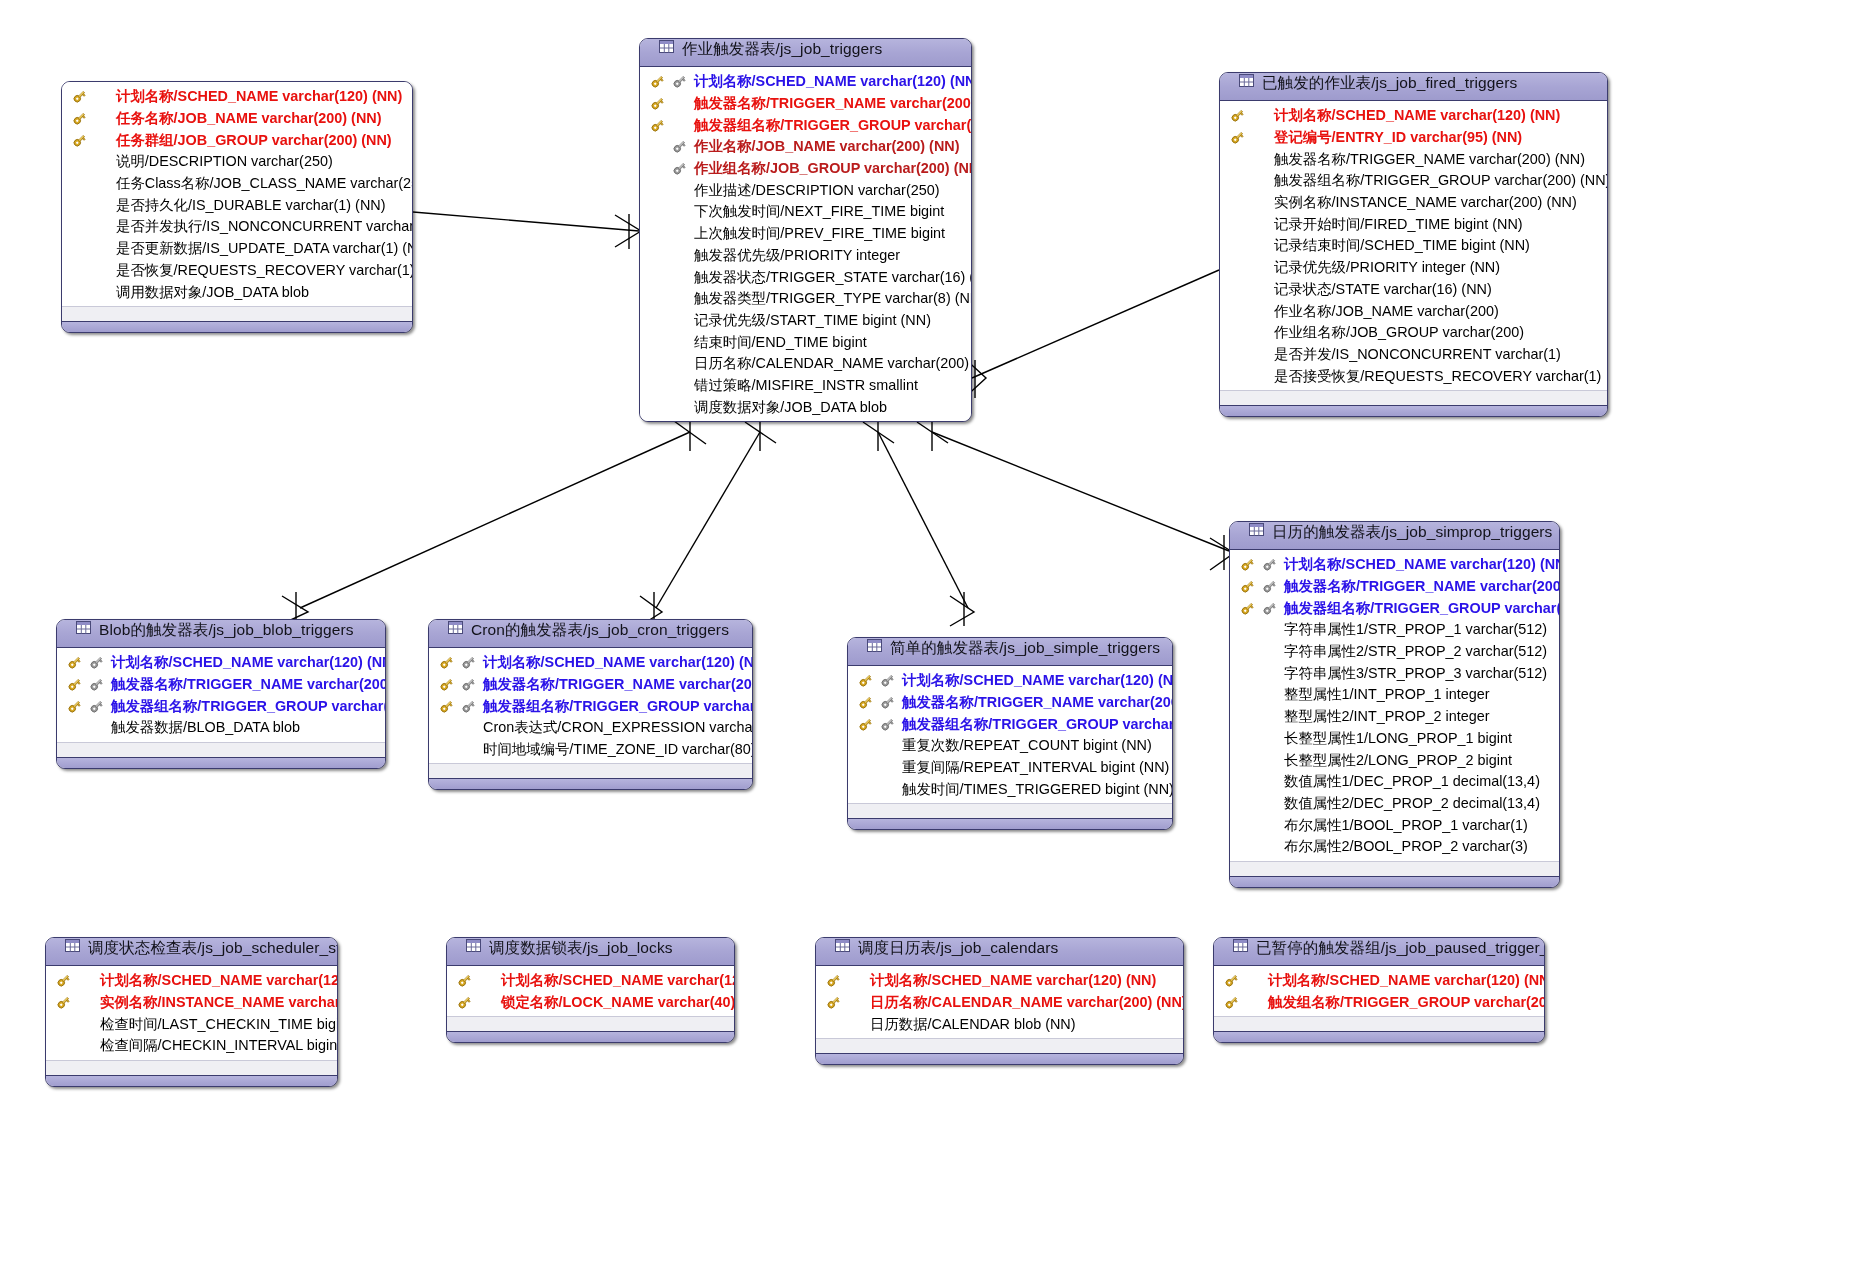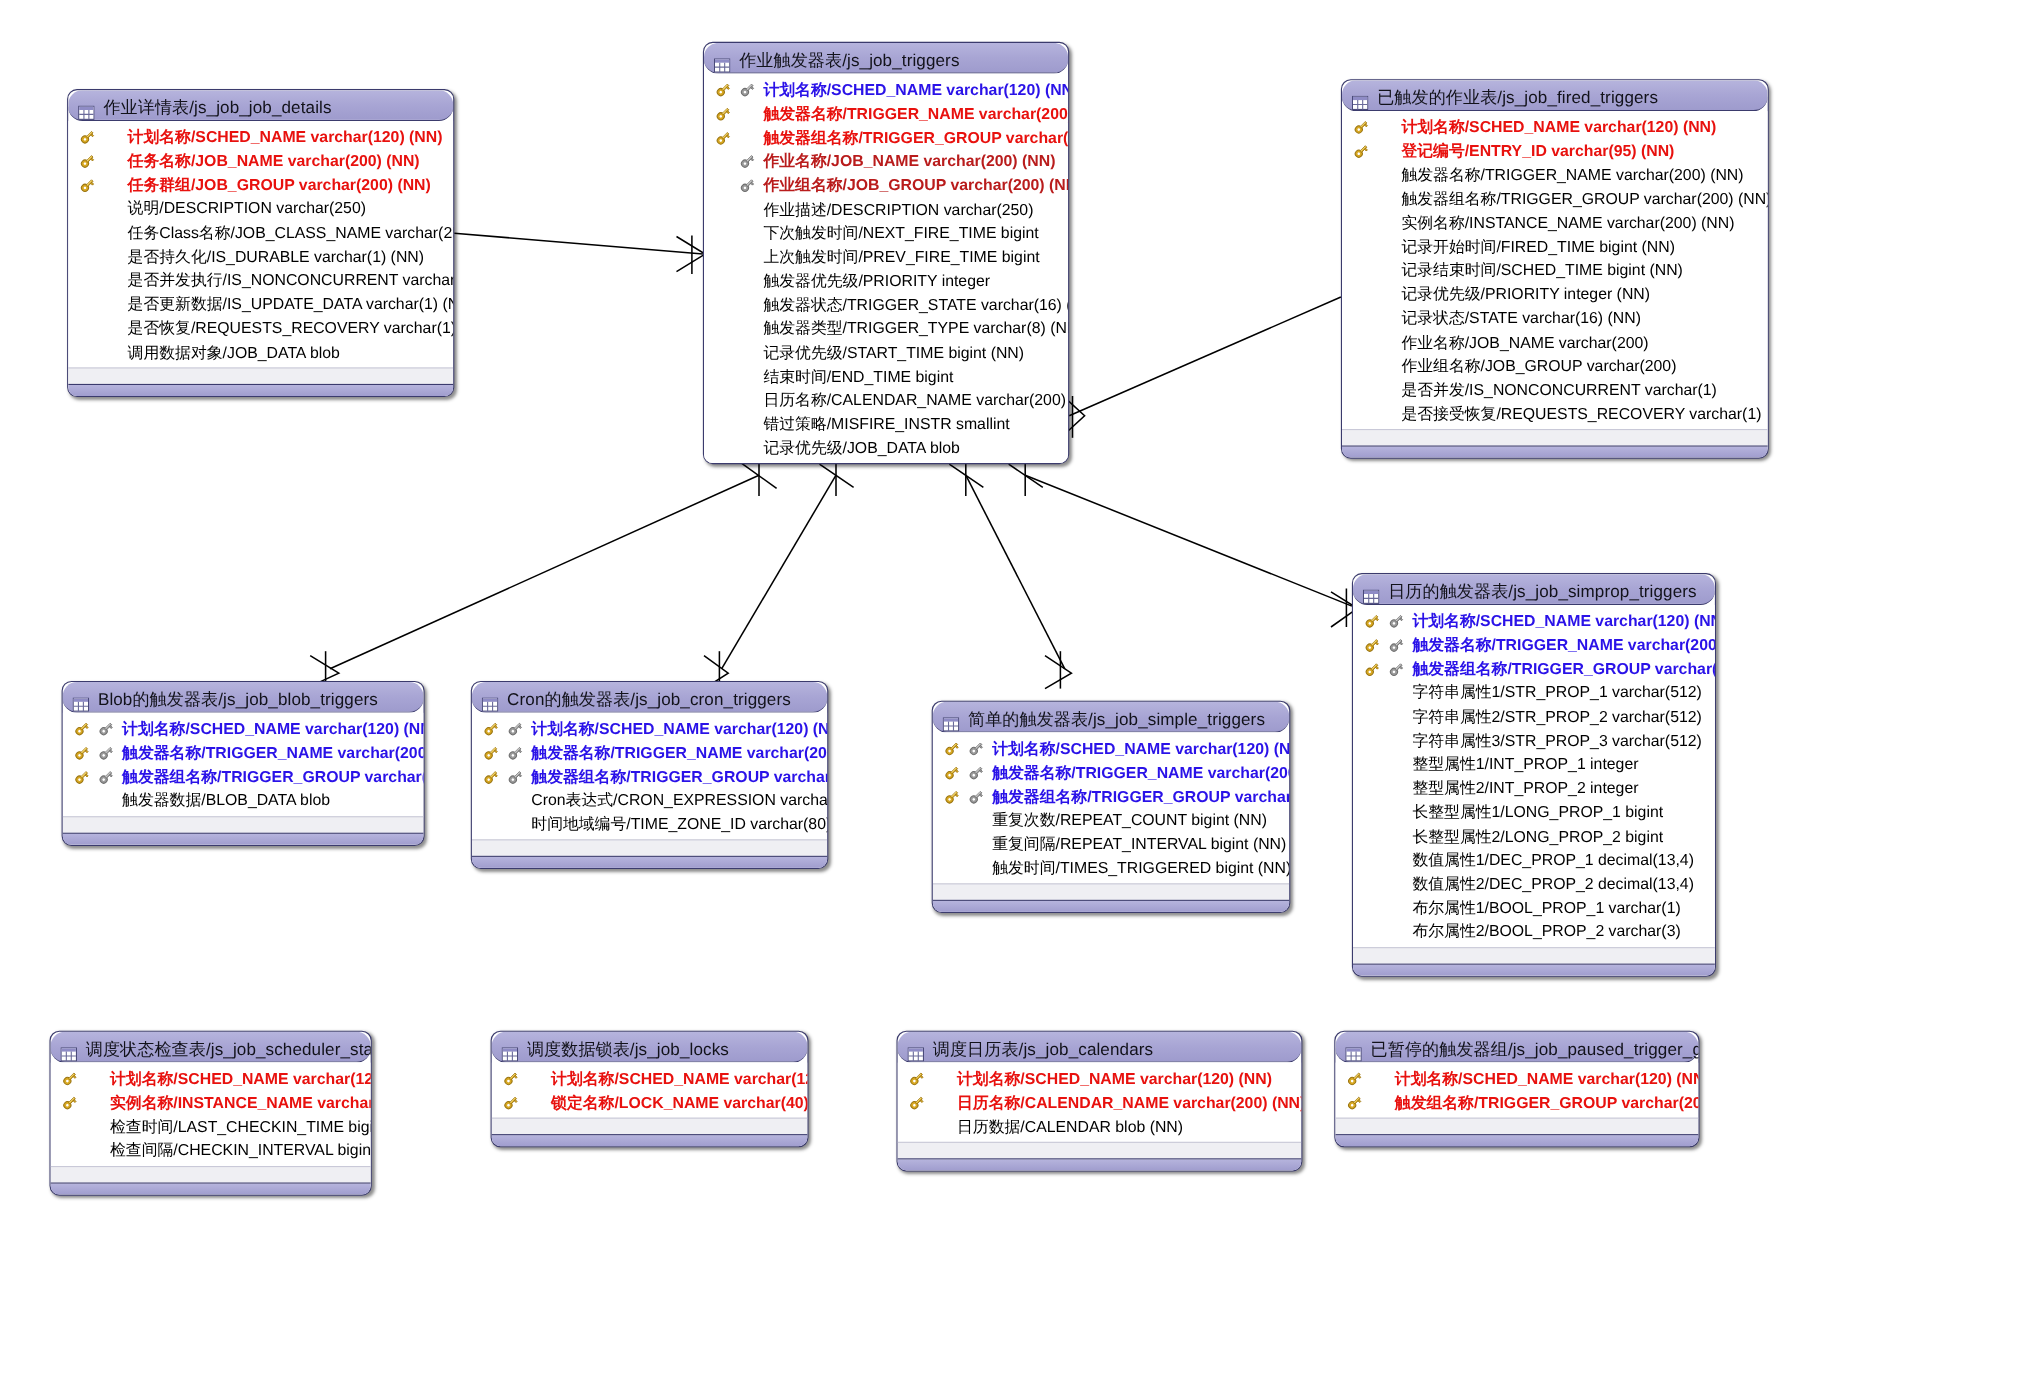--- a/index.html
+++ b/index.html
@@ -16,25 +16,24 @@
     border:1px solid #3b3b6d;
     border-radius:9px;
     background:#ffffff;
     box-shadow:2px 2px 3px rgba(0,0,0,.45);
     box-sizing:border-box;
     overflow:hidden;
   }
   .ent-title{
     background:linear-gradient(to bottom,#b6b4dd 0%,#a8a5d4 50%,#9e9bcd 100%);
     border-bottom:1px solid #3b3b6d;
-    height:27px;display:flex;align-items:flex-end;gap:8px;
-    padding:0 9px;
+    height:27px;display:flex;align-items:flex-start;gap:8px;
+    padding:0 19px;
     font-size:15.5px;color:#12121a;
     white-space:nowrap;
-    border-radius:13px;
   }
   .ent-title .tname{font-size:15.5px;letter-spacing:.1px;}
   .ent-body{padding:4px 0 3px 0;background:#fff;}
   .attr{
     display:flex;align-items:center;
     height:21.7px;
     padding:0 10px 0 6px;
     font-size:14.4px;white-space:nowrap;
   }
   .keycell{width:22px;min-width:22px;display:flex;align-items:center;justify-content:center;}
@@ -101,30 +100,20 @@
         <path d="M 964 592 L 964 626"></path>
       </g>
       <g>
         <path d="M 1210 538 L 1234 553 L 1210 570"></path>
         <path d="M 1224 535 L 1224 570"></path>
       </g>
     </g>
   </svg>
 
 <div class="entity" style="left: 61px; top: 81px; width: 352px;">
-      <div class="ent-title">
-        <span class="tbl-ico"><svg width="15" height="13" viewBox="0 0 15 13">
-            <rect x="0.5" y="0.5" width="14" height="12" fill="#ffffff" stroke="#4a4a7a"></rect>
-            <rect x="1" y="1" width="13" height="3" fill="#8f8cc6"></rect>
-            <line x1="5.3" y1="4" x2="5.3" y2="12.5" stroke="#6a6a9a"></line>
-            <line x1="9.8" y1="4" x2="9.8" y2="12.5" stroke="#6a6a9a"></line>
-            <line x1="1" y1="8" x2="14" y2="8" stroke="#6a6a9a"></line>
-          </svg></span>
-        <span class="tname">作业详情表/js_job_job_details</span>
-      </div>
       <div class="ent-body">
         <div class="attr pk">
           <span class="keycell">
             <span>
               <svg class="key-ico" width="15" height="15" viewBox="0 0 16 16">
                 <g transform="rotate(-45 8 8)">
                   <circle cx="4.6" cy="8" r="3.4" fill="#d8a821" stroke="#9a7410" stroke-width="1"></circle>
                   <circle cx="4.6" cy="8" r="1.25" fill="#ffffff"></circle>
                   <rect x="7.4" y="7" width="7.2" height="2" fill="#d8a821" stroke="#9a7410" stroke-width=".8"></rect>
                   <rect x="11.6" y="8.9" width="1.5" height="2.4" fill="#d8a821" stroke="#9a7410" stroke-width=".8"></rect>
@@ -364,21 +353,21 @@
           <span class="label">日历名称/CALENDAR_NAME varchar(200)</span>
         </div>
         <div class="attr plain">
           <span class="keycell"></span>
           <span class="keycell"></span>
           <span class="label">错过策略/MISFIRE_INSTR smallint</span>
         </div>
         <div class="attr plain">
           <span class="keycell"></span>
           <span class="keycell"></span>
-          <span class="label">记录优先级/JOB_DATA blob</span>
+          <span class="label">调度数据对象/JOB_DATA blob</span>
         </div>
       </div>
     </div>
     <div class="entity" style="left: 1219px; top: 72px; width: 389px;">
       <div class="ent-title">
         <span class="tbl-ico"><svg width="15" height="13" viewBox="0 0 15 13">
             <rect x="0.5" y="0.5" width="14" height="12" fill="#ffffff" stroke="#4a4a7a"></rect>
             <rect x="1" y="1" width="13" height="3" fill="#8f8cc6"></rect>
             <line x1="5.3" y1="4" x2="5.3" y2="12.5" stroke="#6a6a9a"></line>
             <line x1="9.8" y1="4" x2="9.8" y2="12.5" stroke="#6a6a9a"></line>

